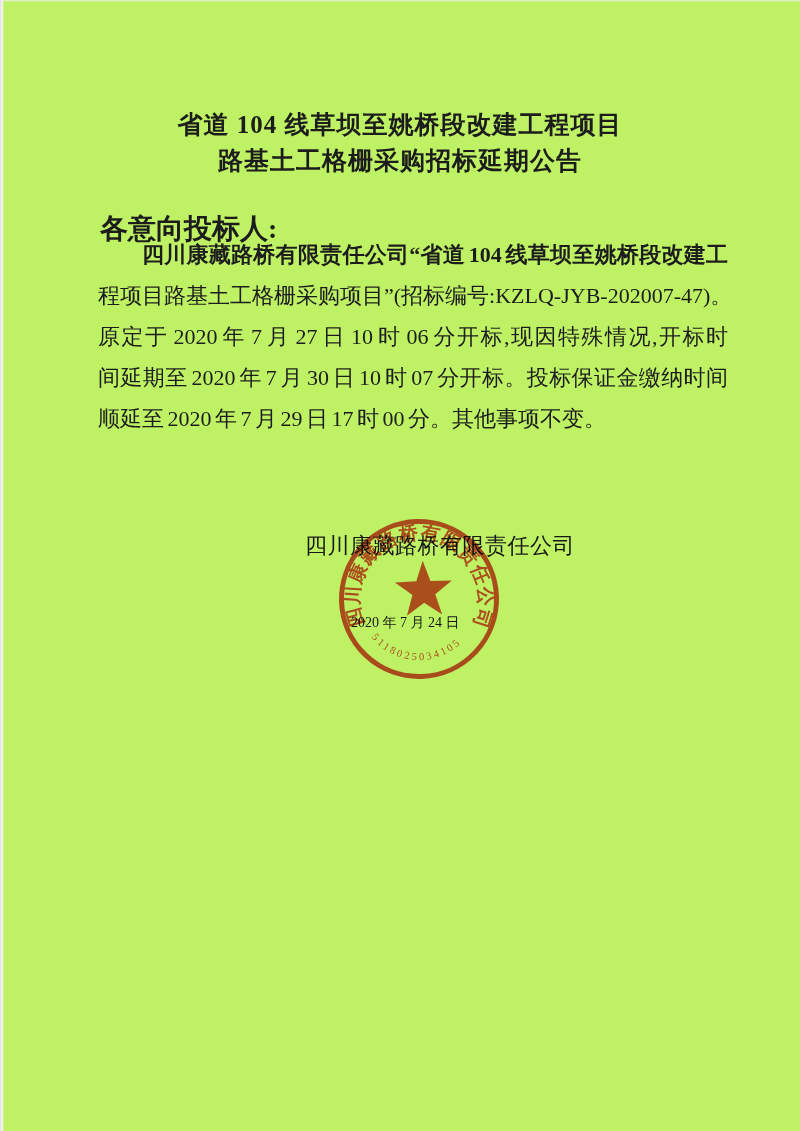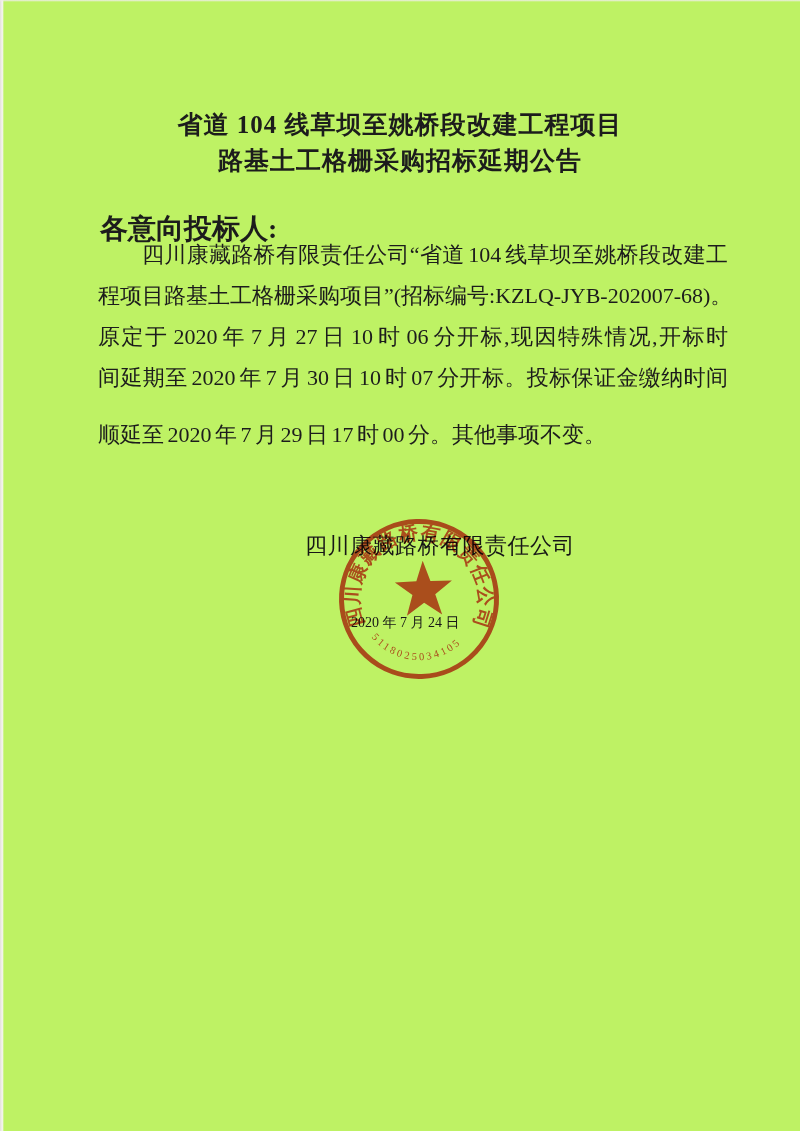--- a/index.html
+++ b/index.html
@@ -62,22 +62,22 @@
   }
   .body-line {
     height: 41px;
     line-height: 41px;
     text-align: justify;
     text-align-last: justify;
     word-spacing: -2px;
     white-space: nowrap;
     overflow: visible;
   }
-  .body-line.first { text-indent: 2em; }
-  .body-line.last  { text-align-last: left; white-space: nowrap; margin-top: 16px; }
+  .body-line.first { text-indent: 2em; font-weight: bold; }
+  .body-line.last  { text-align-last: left; white-space: nowrap; }
 
   .signature {
     position: absolute;
     top: 531px;
     left: 305px;
     font-size: 22px;
     letter-spacing: 0.5px;
     white-space: nowrap;
     color: #161616;
   }
@@ -121,21 +121,21 @@
   <div class="scan-edge-top"></div>
 
   <div class="doc-title line1">省道 104 线草坝至姚桥段改建工程项目</div>
 
   <div class="doc-title line2">路基土工格栅采购招标延期公告</div>
 
   <div class="salutation">各意向投标人:</div>
 
   <div class="body-block">
     <div class="body-line first">四川康藏路桥有限责任公司“省道 104 线草坝至姚桥段改建工</div>
-    <div class="body-line">程项目路基土工格栅采购项目”(招标编号:KZLQ-JYB-202007-68)。</div>
+    <div class="body-line">程项目路基土工格栅采购项目”(招标编号:KZLQ-JYB-202007-47)。</div>
     <div class="body-line">原定于 2020 年 7 月 27 日 10 时 06 分开标,现因特殊情况,开标时</div>
     <div class="body-line">间延期至 2020 年 7 月 30 日 10 时 07 分开标。投标保证金缴纳时间</div>
     <div class="body-line last">顺延至 2020 年 7 月 29 日 17 时 00 分。其他事项不变。</div>
   </div>
 
   <div class="signature">四川康藏路桥有限责任公司</div>
 
   <div class="doc-date">2020 年 7 月 24 日</div>
 
   <div class="stamp">

